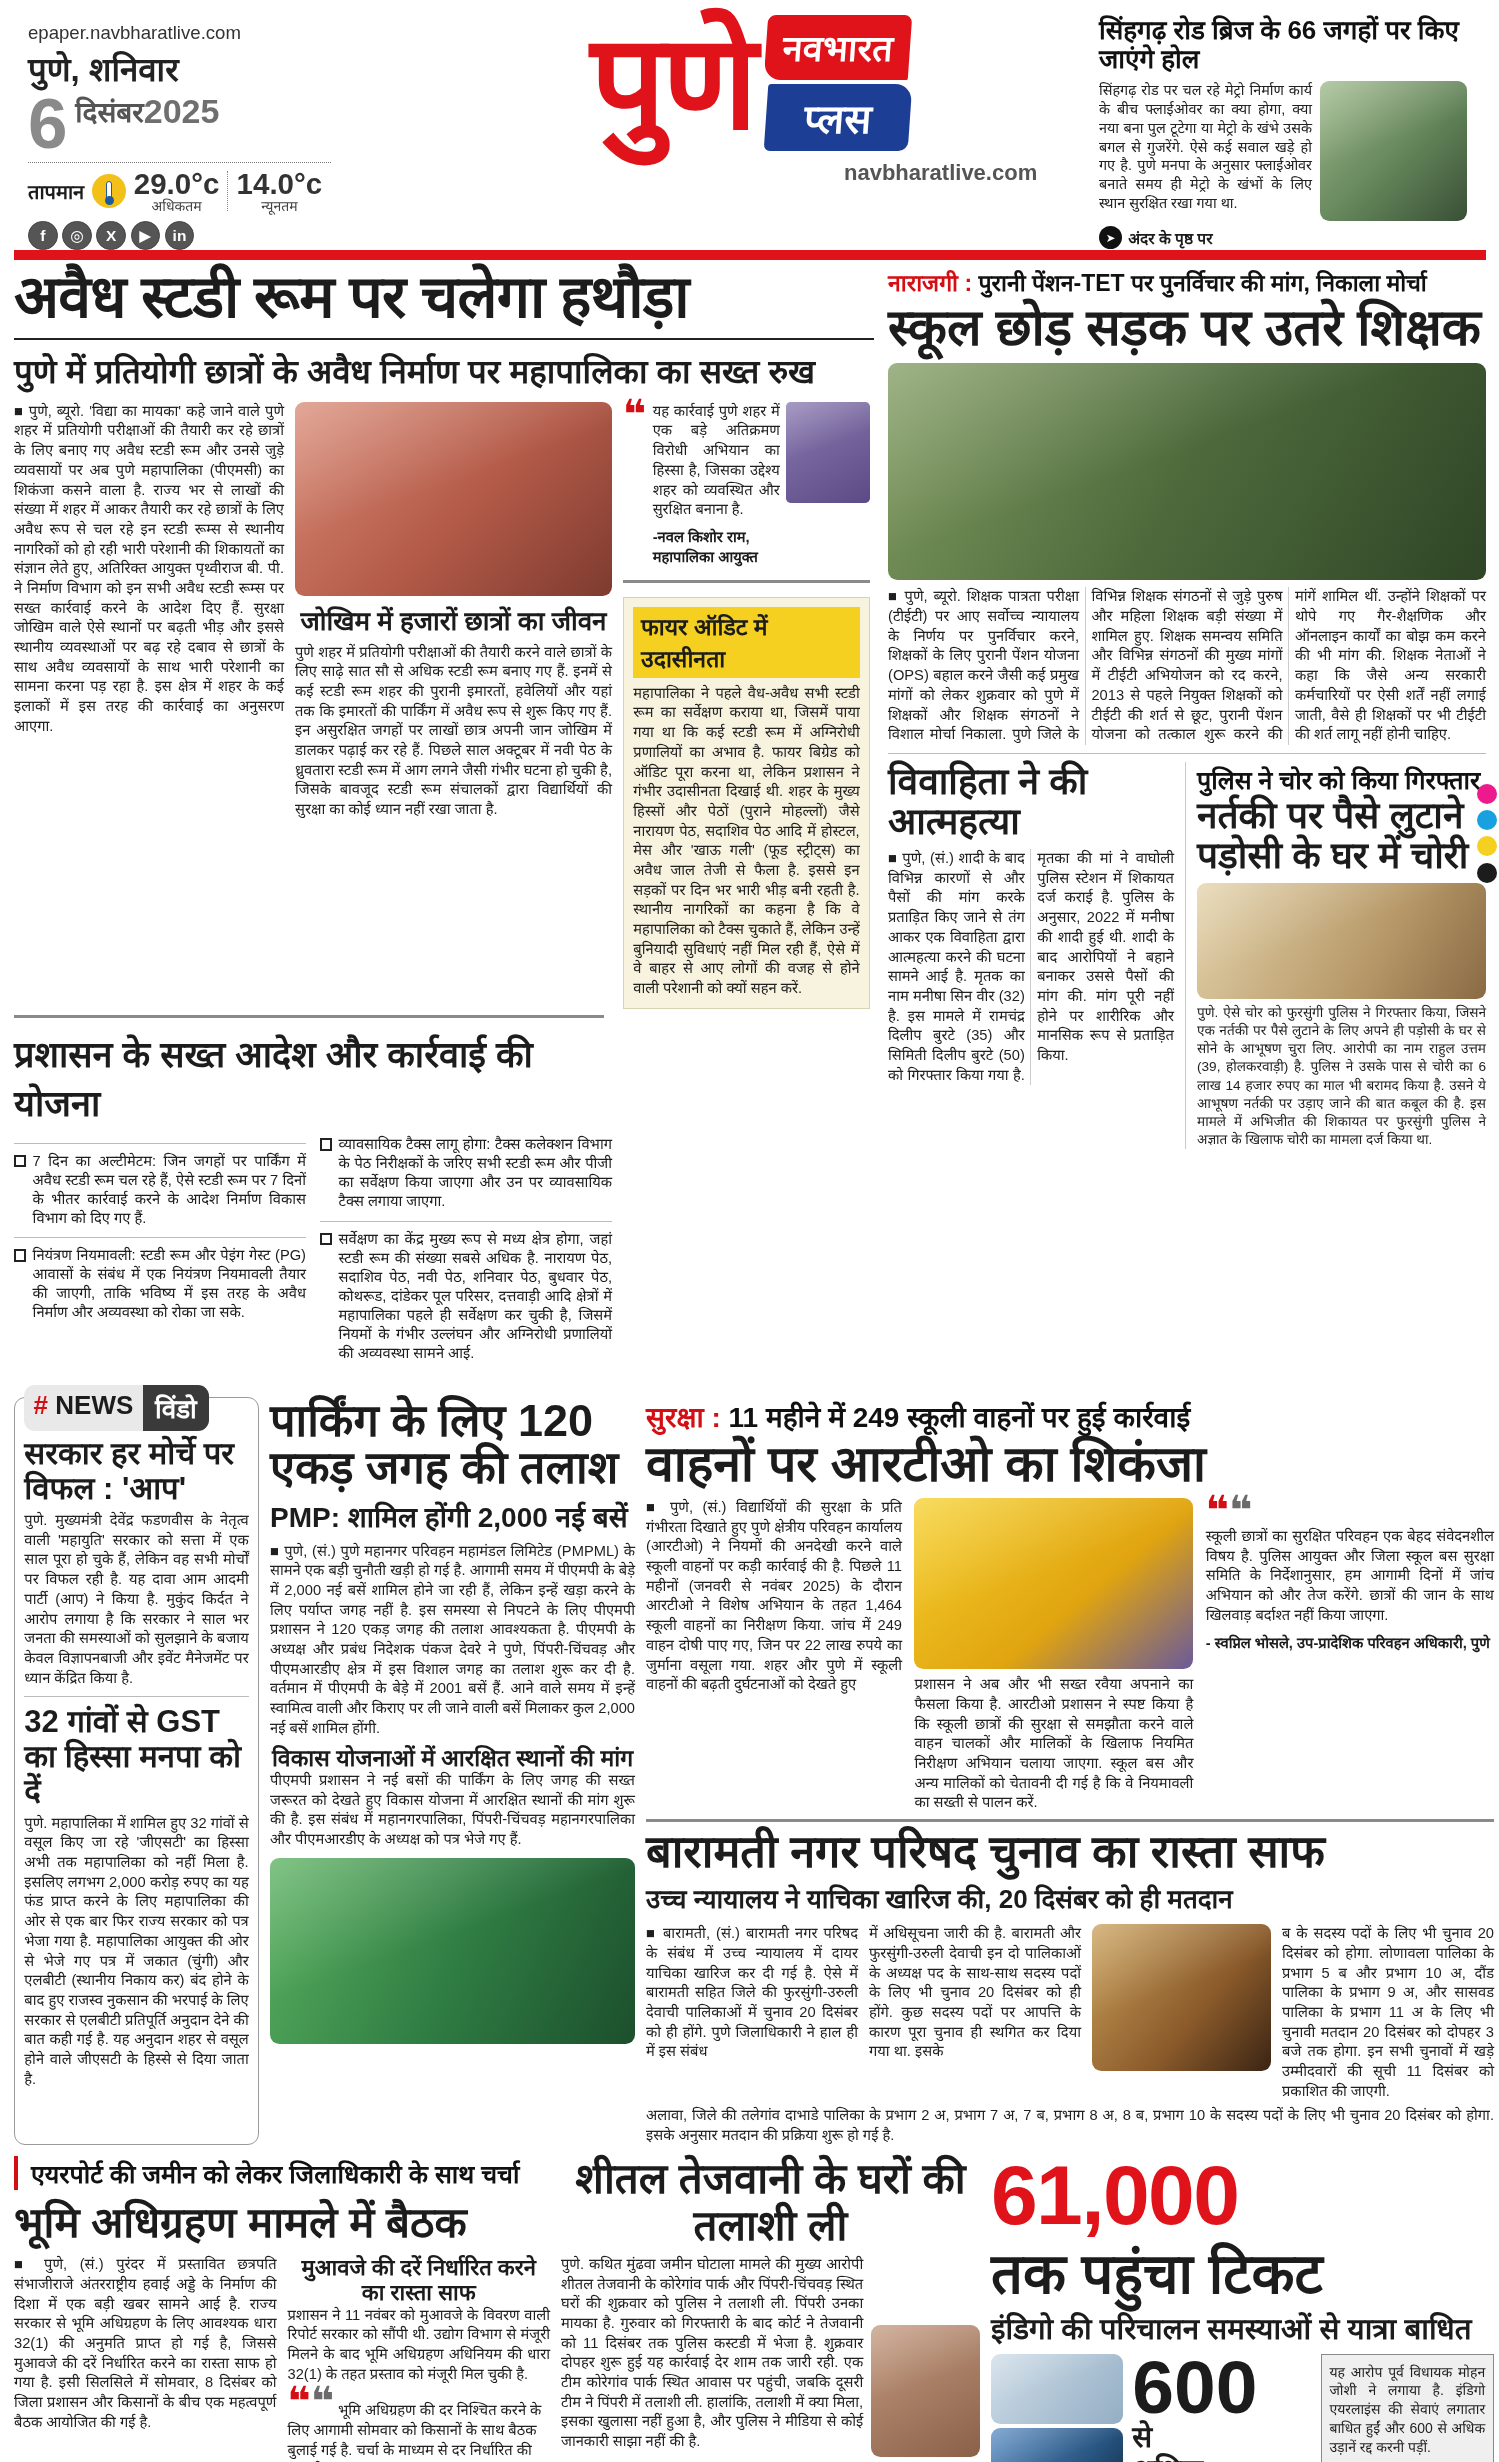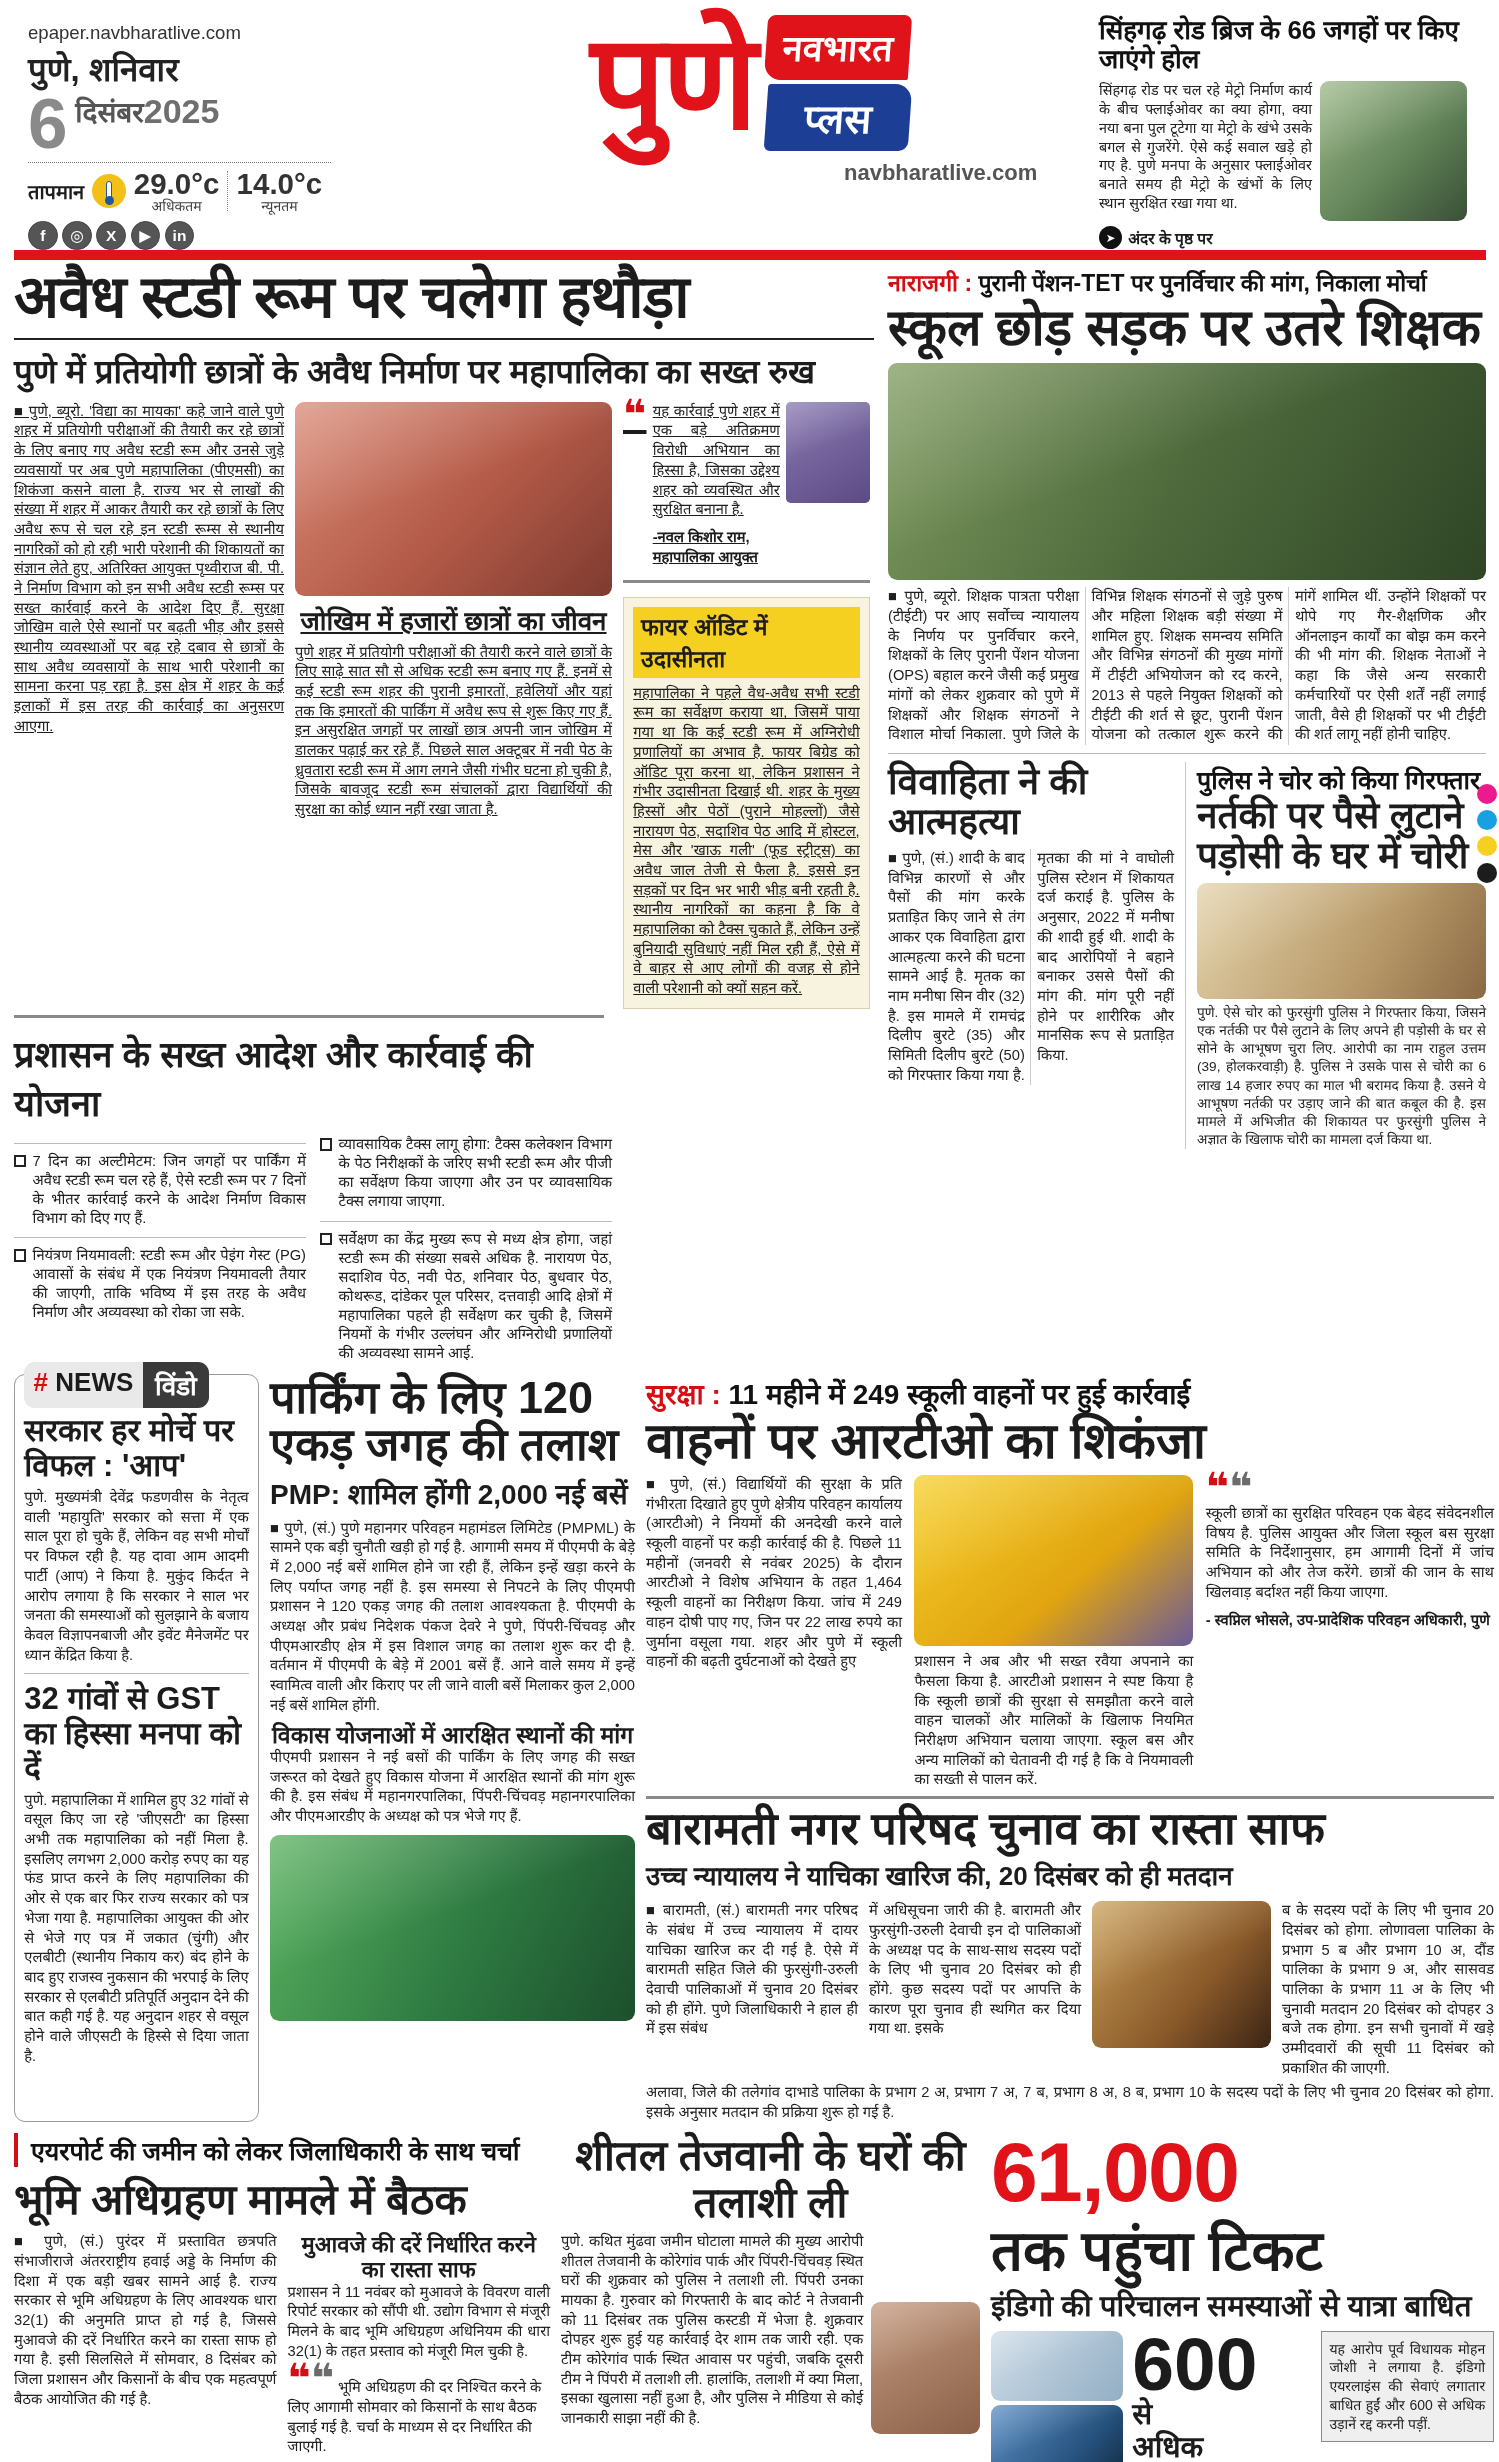--- a/index.html
+++ b/index.html
@@ -59,36 +59,36 @@
   .quote-mark .q1{ color:#d40f14; } .quote-mark .q2{ color:#6b6b6b; }
   .attrib{ font-size:14.7px; font-weight:700; margin-top:6.2px; }
   .chk{ display:inline-block; width:12.4px; height:12.4px; border:2.3px solid #222; margin-right:6.2px; flex:none; margin-top:3.1px; }
   .bullet-item{ display:flex; font-size:14.7px; line-height:1.3; text-align:justify; margin-bottom:9.3px; }
 
   .main-grid{ display:grid; grid-template-columns:860px 598px; gap:0 14px; }
 
   
   .lead-head{ font-size:59px; font-weight:800; line-height:1.08; letter-spacing:-0.8px; }
   .lead-sub{ font-size:33px; font-weight:700; margin:7.8px 0 9.3px; border-top:2.3px solid #222; padding-top:7.8px; }
-  .lead-cols{ display:grid; grid-template-columns:270px 317px 247px; gap:0 11px;text-decoration:underline; }
+  .lead-cols{ display:grid; grid-template-columns:270px 317px 247px; gap:0 11px; }
   .riskbox-head{ font-size:26px; font-weight:800; text-align:center; margin-bottom:4.7px; }
   .firebox{ background:#f7f3df; border:0.8px solid #d8d2b0; padding:9.3px; }
   .firebox-head{ background:#f5d020; display:inline-block; font-size:23px; font-weight:800; padding:3.1px 7.8px; margin-bottom:6.2px; }
   .plan-head{ font-size:36px; font-weight:800; margin:11px 0 7.8px; }
   .plan-cols{ display:grid; grid-template-columns:1fr 1fr; gap:0 14px; }
 
   
   .teach-head{ font-size:51px; font-weight:800; line-height:1.05; margin:3.1px 0 7.8px; }
   .threecol{ column-count:3; column-gap:12.4px; column-rule:0.8px solid #ccc; }
   .twocol{ column-count:2; column-gap:12.4px; column-rule:0.8px solid #ccc; }
   .story-head-md{ font-size:37px; font-weight:800; line-height:1.1; }
   .story-head-sm{ font-size:31px; font-weight:800; line-height:1.12; }
 
   
-  .rowB{ display:grid; grid-template-columns:245px 365px 848px; gap:12px 11px; margin-top:1px; }
+  .rowB{ display:grid; grid-template-columns:245px 365px 848px; gap:12px 11px; margin-top:24px; }
   .newswin{ border:1.6px solid #9a9a9a; border-radius:11px; padding:7.8px 9.3px; position:relative; }
   .newswin-tag{ display:flex; margin:-20px auto 6.2px; width:233px; }
   .nw-left{ background:#e9e9e9; border-radius:11px 0 0 11px; padding:4.7px 9.3px; font-size:26px; font-weight:800; }
   .nw-left .hash{ color:#d40f14; }
   .nw-right{ background:#3a3a3a; color:#fff; border-radius:0 11px 11px 0; padding:4.7px 12.4px; font-size:26px; font-weight:800; }
   .park-head{ font-size:45px; font-weight:800; line-height:1.05; }
   .park-sub{ font-size:28px; font-weight:700; margin:6.2px 0; }
   .rto-head{ font-size:50px; font-weight:800; line-height:1.05; margin:3.1px 0 7.8px; }
   .bara-head{ font-size:45px; font-weight:800; line-height:1.05; }
   .bara-sub{ font-size:26px; font-weight:800; margin:4.7px 0 7.8px; }

